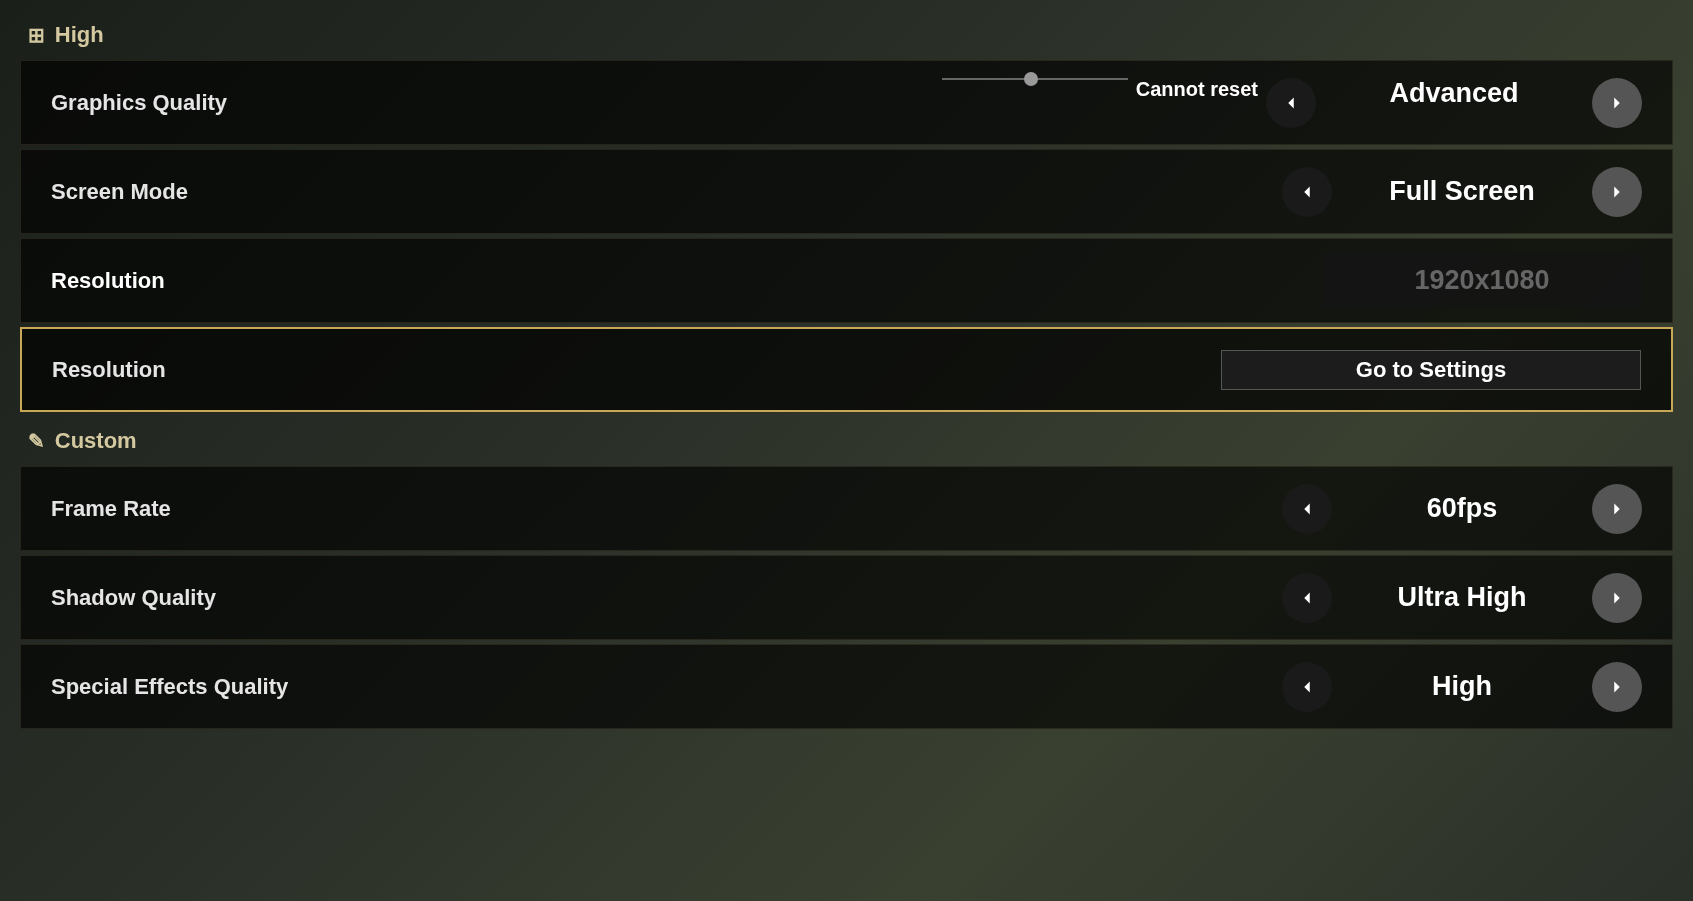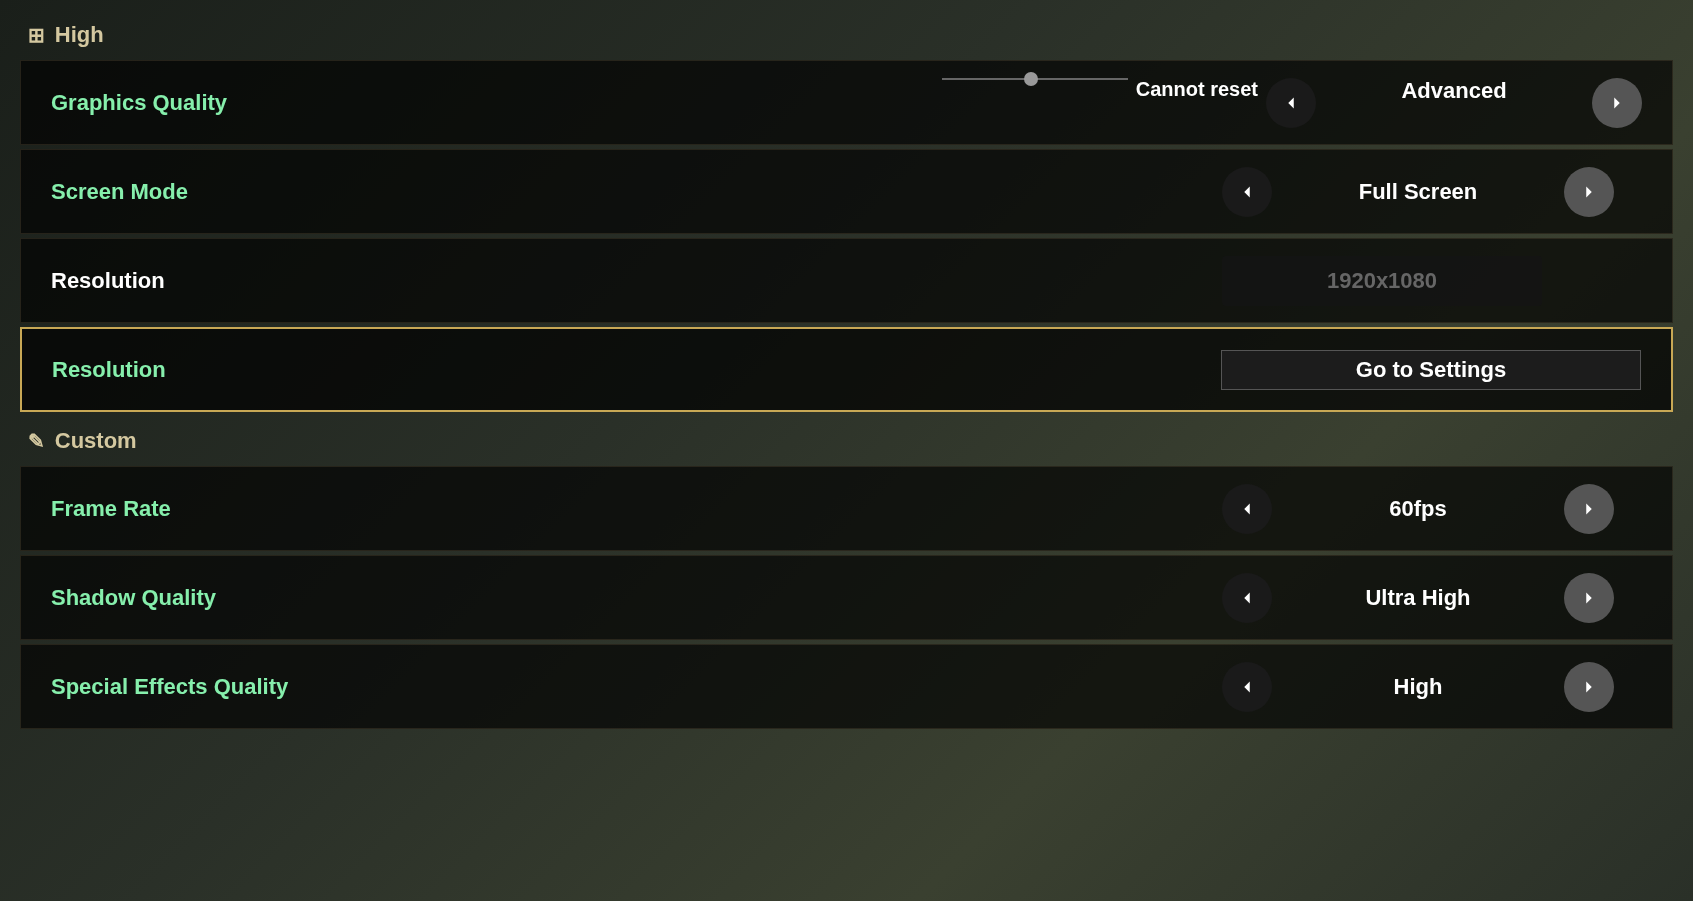--- a/index.html
+++ b/index.html
@@ -52,40 +52,41 @@
       height: 85px;
       padding: 0 30px;
     }
 
     .settings-row.highlighted {
       border: 2px solid #c8a855;
       background: rgba(0, 0, 0, 0.7);
     }
 
     .row-label {
-      color: #86efac;
+      color: #e5e5e5;
       font-size: 22px;
       font-weight: bold;
       flex: 1;
     }
 
     .row-label.dimmed {
       color: #ffffff;
     }
 
     .row-control {
       display: flex;
       align-items: center;
-      gap: 16px;
+      gap: 0;
       min-width: 420px;
+      justify-content: flex-end;
     }
 
     .value-display {
       color: #ffffff;
-      font-size: 22px;
+      font-size: 27px;
       font-weight: bold;
       min-width: 260px;
       text-align: center;
       padding: 0 20px;
     }
 
     .value-display.dimmed {
       color: #666;
       background: rgba(20, 20, 20, 0.8);
       padding: 12px 30px;

